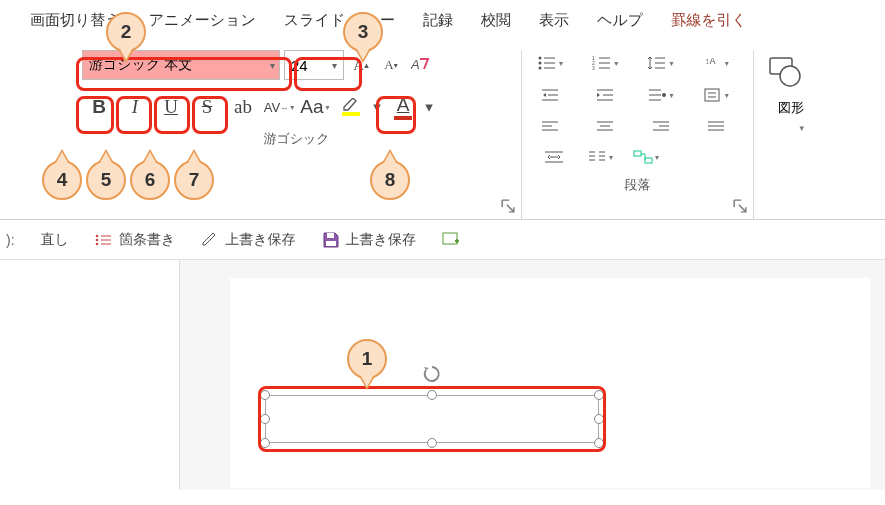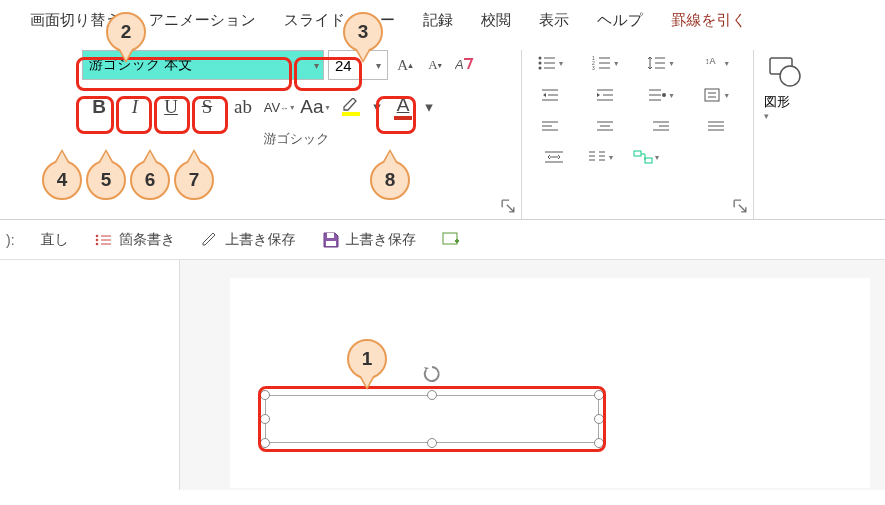--- a/index.html
+++ b/index.html
@@ -11,21 +11,21 @@
   .tabs .tab.accent{color:#9a3324;}
   
   
   .ribbon{display:flex;padding:10px 0 0 72px;height:180px;border-bottom:1px solid #d0d0d0;}
   .group{display:flex;flex-direction:column;border-right:1px solid #d8d8d8;padding:0 10px 8px 10px;position:relative;}
   .group-label{text-align:center;font-size:13px;color:#555;margin-top:6px;}
   .launcher{position:absolute;right:6px;bottom:6px;width:14px;height:14px;}
   
   
   .font-row1{display:flex;align-items:center;gap:4px;margin-bottom:10px;}
-  .font-name-box{width:242px;height:30px;border:1px solid #bcbcbc;background:#5eead4;display:flex;align-items:center;padding:0 6px;position:relative;font-size:14px;}
+  .font-name-box{width:198px;height:30px;border:1px solid #bcbcbc;background:#fca5a5;display:flex;align-items:center;padding:0 6px;position:relative;font-size:14px;}
   .font-name-box .dd{position:absolute;right:4px;font-size:10px;color:#666;}
   .font-size-box{width:60px;height:30px;border:1px solid #bcbcbc;background:#fff;display:flex;align-items:center;padding:0 6px;justify-content:space-between;font-size:15px;}
   .font-size-box .dd{font-size:10px;color:#666;}
   .ibtn{width:26px;height:26px;display:flex;align-items:center;justify-content:center;color:#555;font-size:15px;}
   .ibtn svg{display:block;}
   
   .font-row2{display:flex;align-items:center;gap:2px;}
   .sq{width:34px;height:34px;display:flex;align-items:center;justify-content:center;font-size:19px;color:#444;font-family:"Times New Roman",serif;}
   .sq.bold{font-weight:bold;font-family:Arial;}
   .sq.italic{font-style:italic;}
@@ -35,21 +35,21 @@
   
   
   .swatch{height:4px;width:18px;display:block;}
   
   
   .para-grid{display:grid;grid-template-columns:repeat(4,auto);gap:6px 10px;}
   .pbtn{width:36px;height:26px;display:flex;align-items:center;justify-content:center;}
   .pbtn .dd{font-size:8px;color:#777;margin-left:2px;}
   
   
-  .shape-group{padding:4px 10px;display:flex;flex-direction:column;align-items:flex-start;font-size:13px;}
+  .shape-group{padding:4px 10px;display:flex;flex-direction:column;align-items:flex-end;gap:6px;font-size:13px;}
   
   
   .qat{display:flex;align-items:center;height:40px;padding-left:6px;gap:26px;font-size:14px;color:#444;border-bottom:1px solid #e0e0e0;}
   .qat .qitem{display:flex;align-items:center;gap:6px;cursor:pointer;}
   
   
   .canvas-wrap{display:flex;}
   .thumb-pane{width:180px;height:230px;border-right:1px solid #ddd;}
   .slide-pane{flex:1;background:#f6f6f6;padding:18px 0 0 50px;position:relative;}
   .slide{background:#fff;width:640px;height:210px;}
@@ -262,20 +262,21 @@
         </div>
       <div class="pbtn">
           <svg width="20" height="14" viewBox="0 0 20 14">
             <rect x="1" y="1" width="7" height="5" stroke="#1c8" fill="none"></rect>
             <rect x="12" y="8" width="7" height="5" stroke="#1c8" fill="none"></rect>
             <path d="M8 4h4v6" stroke="#1c8" fill="none"></path>
           </svg>
           <span class="dd">▾</span>
         </div>
     </div>
+    <div class="group-label">段落</div>
     <svg class="launcher" viewBox="0 0 12 12">
         <path d="M1 1h6M1 1v6M5 5l6 6M11 7v4h-4" stroke="#777" stroke-width="1.2" fill="none"></path>
       </svg>
   </div>
 
   <div class="shape-group">
     <div>
       <svg width="40" height="36" viewBox="0 0 40 36">
           <rect x="6" y="4" width="22" height="16" rx="2" stroke="#555" fill="none" stroke-width="1.5"></rect>
           <circle cx="26" cy="22" r="10" stroke="#555" fill="#fff" stroke-width="1.5"></circle>

